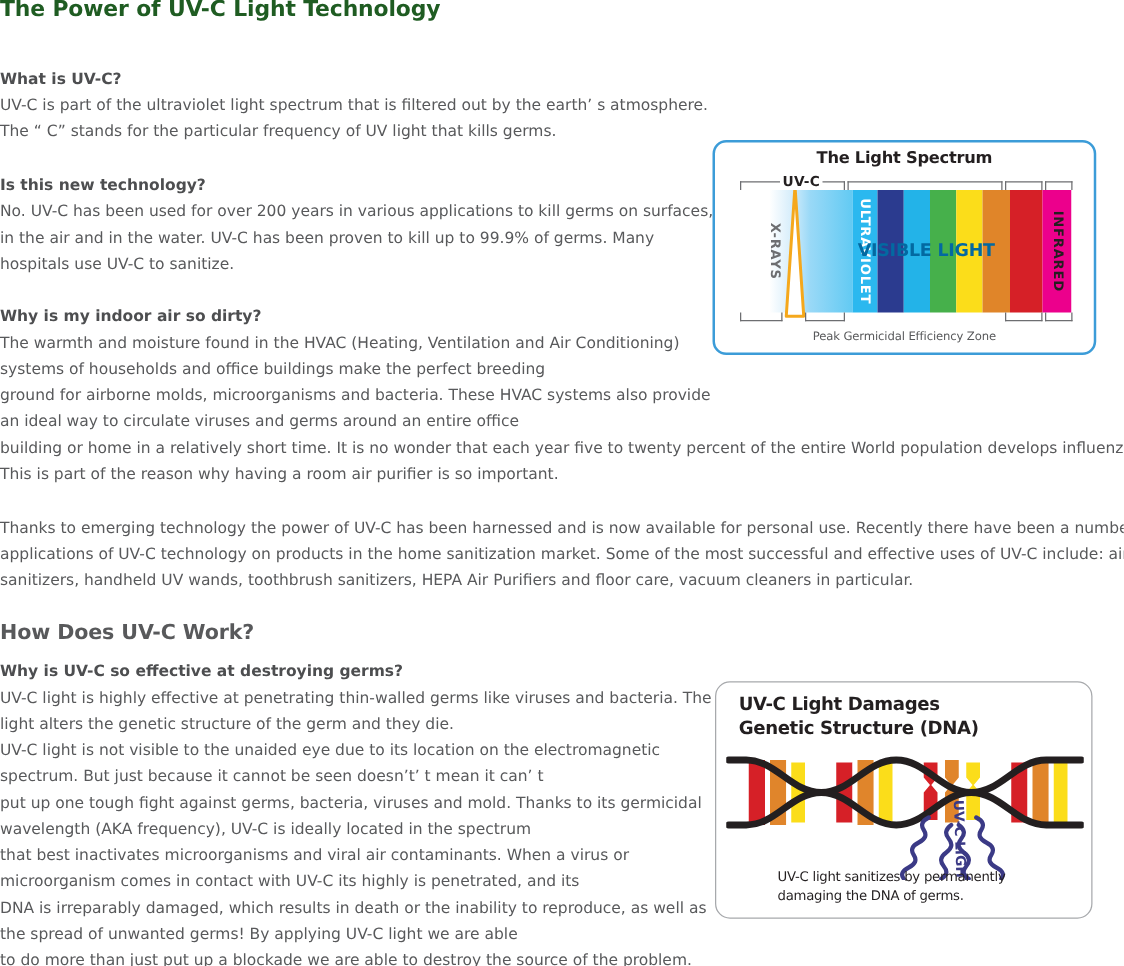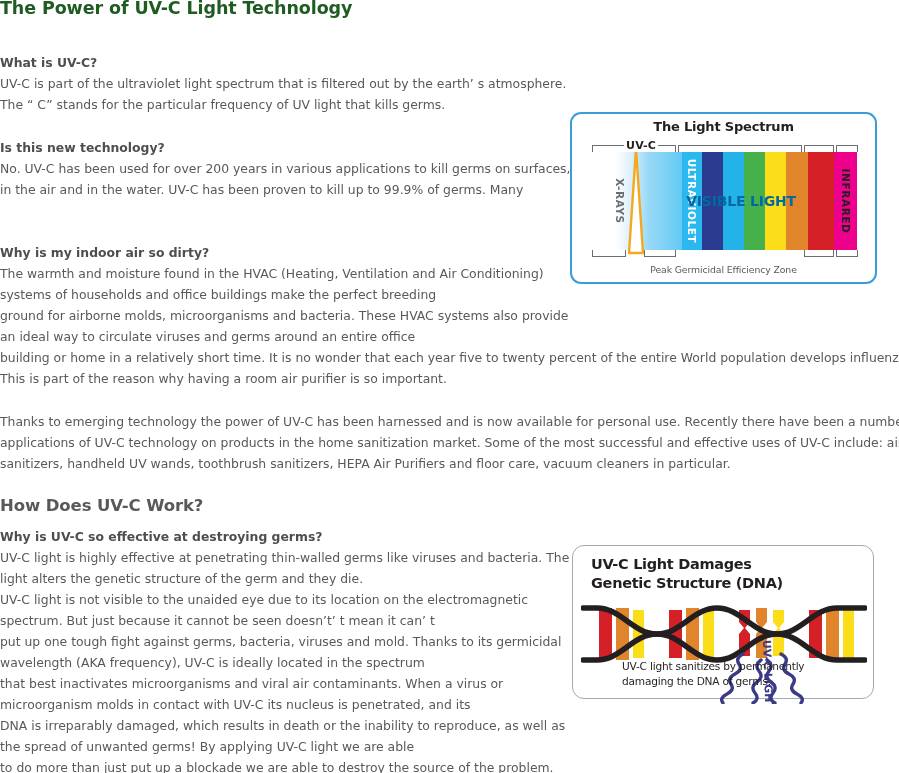--- a/index.html
+++ b/index.html
@@ -142,21 +142,21 @@
     letter-spacing: -0.1px;
   }
   .uvc-tri { position: absolute; }
 
   
   .fig-dna {
     position: absolute;
     left: 572px;
     top: 545px;
     width: 302px;
-    height: 154px;
+    height: 190px;
     border: 1.5px solid #a7a9ac;
     border-radius: 12px;
     background: #ffffff;
   }
   .dna-title {
     position: absolute;
     left: 18px;
     top: 9px;
     font-size: 14.5px;
     font-weight: bold;
@@ -190,20 +190,21 @@
 
   <div class="h-main">The Power of UV-C Light Technology</div>
 
   <div class="txt b" style="top:52px">What is UV-C?</div>
   <div class="txt" style="top:73px">UV-C is part of the ultraviolet light spectrum that is filtered out by the earth’ s atmosphere.</div>
   <div class="txt" style="top:94px">The “ C” stands for the particular frequency of UV light that kills germs.</div>
 
   <div class="txt b" style="top:137px">Is this new technology?</div>
   <div class="txt" style="top:158px">No. UV-C has been used for over 200 years in various applications to kill germs on surfaces,</div>
   <div class="txt" style="top:179px">in the air and in the water. UV-C has been proven to kill up to 99.9% of germs. Many</div>
+  <div class="txt" style="top:200px">hospitals use UV-C to sanitize.</div>
 
   <div class="txt b" style="top:242px">Why is my indoor air so dirty?</div>
   <div class="txt" style="top:263px">The warmth and moisture found in the HVAC (Heating, Ventilation and Air Conditioning)</div>
   <div class="txt" style="top:284px">systems of households and office buildings make the perfect breeding</div>
   <div class="txt" style="top:305px">ground for airborne molds, microorganisms and bacteria. These HVAC systems also provide</div>
   <div class="txt" style="top:326px">an ideal way to circulate viruses and germs around an entire office</div>
   <div class="txt" style="top:347px">building or home in a relatively short time. It is no wonder that each year five to twenty percent of the entire World population develops influenza.</div>
   <div class="txt" style="top:368px">This is part of the reason why having a room air purifier is so important.</div>
 
   <div class="txt" style="top:411px">Thanks to emerging technology the power of UV-C has been harnessed and is now available for personal use. Recently there have been a number of</div>
@@ -213,21 +214,21 @@
   <div class="h-sec" style="top:496px">How Does UV-C Work?</div>
 
   <div class="txt b" style="top:526px">Why is UV-C so effective at destroying germs?</div>
   <div class="txt" style="top:547px">UV-C light is highly effective at penetrating thin-walled germs like viruses and bacteria. The</div>
   <div class="txt" style="top:568px">light alters the genetic structure of the germ and they die.</div>
   <div class="txt" style="top:589px">UV-C light is not visible to the unaided eye due to its location on the electromagnetic</div>
   <div class="txt" style="top:610px">spectrum. But just because it cannot be seen doesn’t’ t mean it can’ t</div>
   <div class="txt" style="top:631px">put up one tough fight against germs, bacteria, viruses and mold. Thanks to its germicidal</div>
   <div class="txt" style="top:652px">wavelength (AKA frequency), UV-C is ideally located in the spectrum</div>
   <div class="txt" style="top:673px"> that best inactivates microorganisms and viral air contaminants. When a virus or</div>
-  <div class="txt" style="top:694px">microorganism molds in contact with UV-C its nucleus is penetrated, and its</div>
+  <div class="txt" style="top:694px">microorganism comes in contact with UV-C its highly is penetrated, and its</div>
   <div class="txt" style="top:715px">DNA is irreparably damaged, which results in death or the inability to reproduce, as well as</div>
   <div class="txt" style="top:736px">the spread of unwanted germs! By applying UV-C light we are able</div>
   <div class="txt" style="top:757px">to do more than just put up a blockade we are able to destroy the source of the problem.</div>
 
   <div class="fig-spectrum">
     <div class="spec-title">The Light Spectrum</div>
 
     <div class="bands" id="spectrum-bands">
         <div class="band" style="width: 56px; background: linear-gradient(to right, rgb(255, 255, 255) 0%, rgb(255, 255, 255) 42%, rgb(216, 238, 251) 72%, rgb(154, 217, 247) 100%);">
           <span class="vlabel" style="color: rgb(109, 110, 113);">X-RAYS</span>

